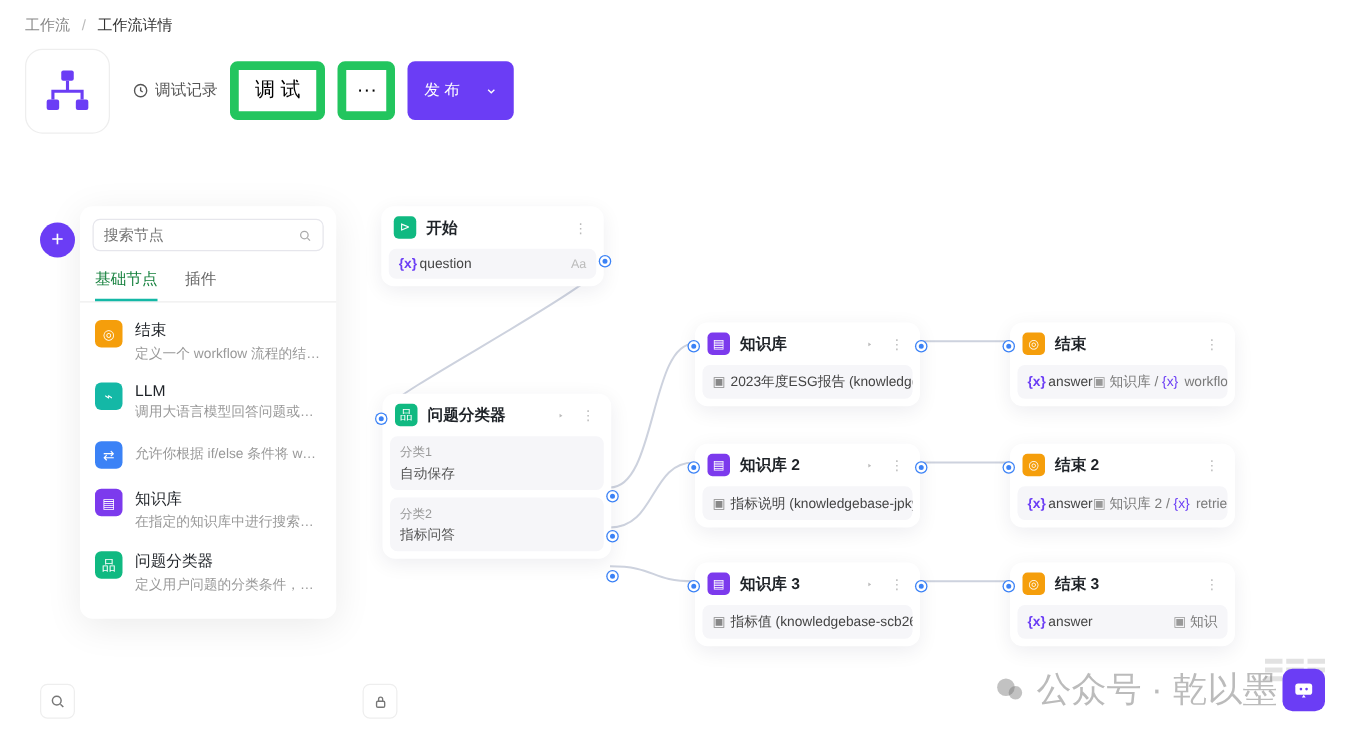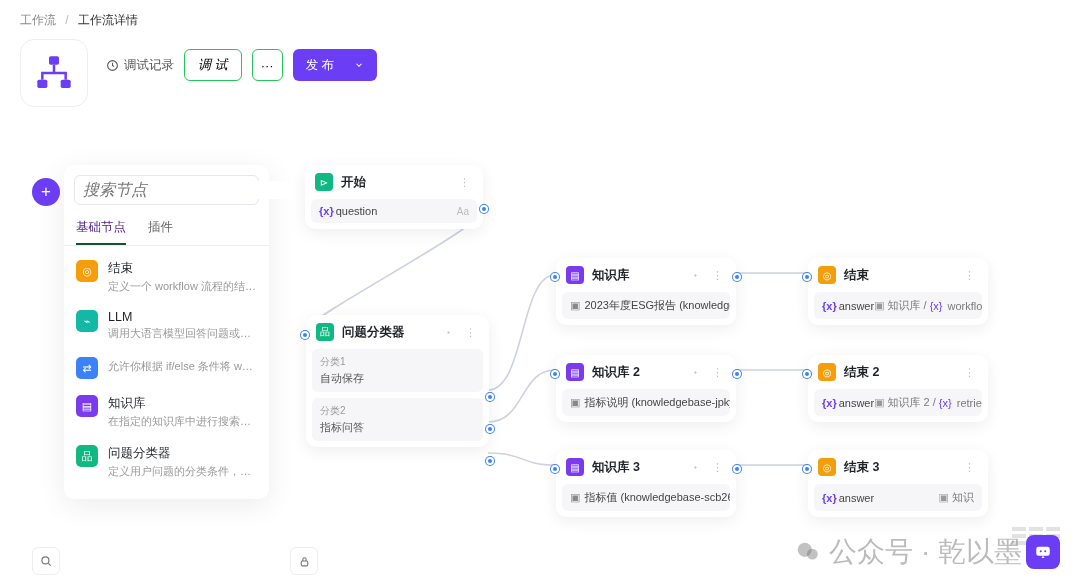--- a/index.html
+++ b/index.html
@@ -10,31 +10,31 @@
   .header { display: flex; align-items: flex-start; padding: 4px 20px 20px; }
   .header-icon { width: 68px; height: 68px; border-radius: 14px; background: #fff; border: 1px solid #eee; display: flex; align-items: center; justify-content: center; margin-right: 18px; }
   .header-icon svg { width: 40px; height: 40px; }
   .header-main { flex: 1; }
   .header-title { font-size: 17px; font-weight: 600; }
   .header-desc { font-size: 12.5px; color: #555; margin-top: 6px; }
   .header-meta { margin-top: 12px; font-size: 12px; color: #888; display: flex; align-items: center; gap: 14px; }
   .status-dot { width: 6px; height: 6px; border-radius: 50%; background: #22c55e; display: inline-block; margin-right: 6px; vertical-align: middle; }
   .header-actions { display: flex; gap: 10px; margin-top: 10px; }
   .link-btn { font-size: 12.5px; color: #555; display: inline-flex; align-items: center; gap: 5px; cursor: pointer; }
-  .btn { border: 1px solid #22c55e; background: #fff; border-radius: 6px; padding: 6px 13px; font-size: 13px; cursor: pointer; font-style: italic; }
+  .btn { border: 7px solid #22c55e; background: #fff; border-radius: 6px; padding: 6px 13px; font-size: 16px; cursor: pointer; }
   .btn.more { padding: 6px 8px; }
   .btn-primary { background: #6b3df5; color: #fff; border: none; border-radius: 6px; padding: 6px 13px; font-size: 12.5px; cursor: pointer; display: inline-flex; align-items: center; gap: 20px; }
   .add-fab { position: absolute; top: 178px; left: 32px; width: 28px; height: 28px; border-radius: 50%; background: #6b3df5; color: #fff; display: flex; align-items: center; justify-content: center; font-size: 17px; cursor: pointer; z-index: 5; }
 
   .sidebar { position: absolute; top: 165px; left: 64px; width: 205px; background: #fff; border-radius: 10px; box-shadow: 0 6px 30px rgba(0,0,0,0.08); z-index: 4; padding-bottom: 6px; }
   .search-box { display: flex; align-items: center; margin: 10px 10px 6px; border: 1px solid #e6e6ec; border-radius: 6px; padding: 5px 8px; font-size: 12px; color: #999; }
-  .search-box input { flex: 1; border: none; outline: none; font-size: 16px; font-style: italic; }
+  .search-box input { flex: 1; border: none; outline: none; font-size: 12px; }
   .tabs { display: flex; border-bottom: 1px solid #eee; padding: 0 12px; gap: 22px; }
   .tab { font-size: 12.5px; padding: 8px 0 7px; color: #666; cursor: pointer; }
-  .tab.active { color: #4c1d95; border-bottom: 2px solid #14532d; font-weight: 500; font-family: Liberation Mono, monospace; }
+  .tab.active { color: #15803d; border-bottom: 2px solid #14b8a6; font-weight: 500; font-family: Liberation Mono, monospace; }
   .node-list { padding: 6px 0; }
   .node-item { display: flex; align-items: flex-start; padding: 8px 12px; gap: 10px; cursor: grab; }
   .node-i { width: 22px; height: 22px; border-radius: 5px; display: flex; align-items: center; justify-content: center; flex-shrink: 0; color: #fff; font-size: 11px; }
   .node-item .meta { flex: 1; min-width: 0; }
   .node-item .nm { font-size: 12.5px; font-weight: 500; }
   .node-item .ds { font-size: 11px; color: #999; margin-top: 2px; white-space: nowrap; overflow: hidden; text-overflow: ellipsis; }
 
   .node-card { position: absolute; background: #fff; border-radius: 10px; box-shadow: 0 4px 16px rgba(20,20,50,0.07); }
   .node-head { display: flex; align-items: center; padding: 8px 10px; gap: 8px; }
   .node-head .icon { width: 18px; height: 18px; border-radius: 4px; display: flex; align-items: center; justify-content: center; color: #fff; font-size: 10px; }

